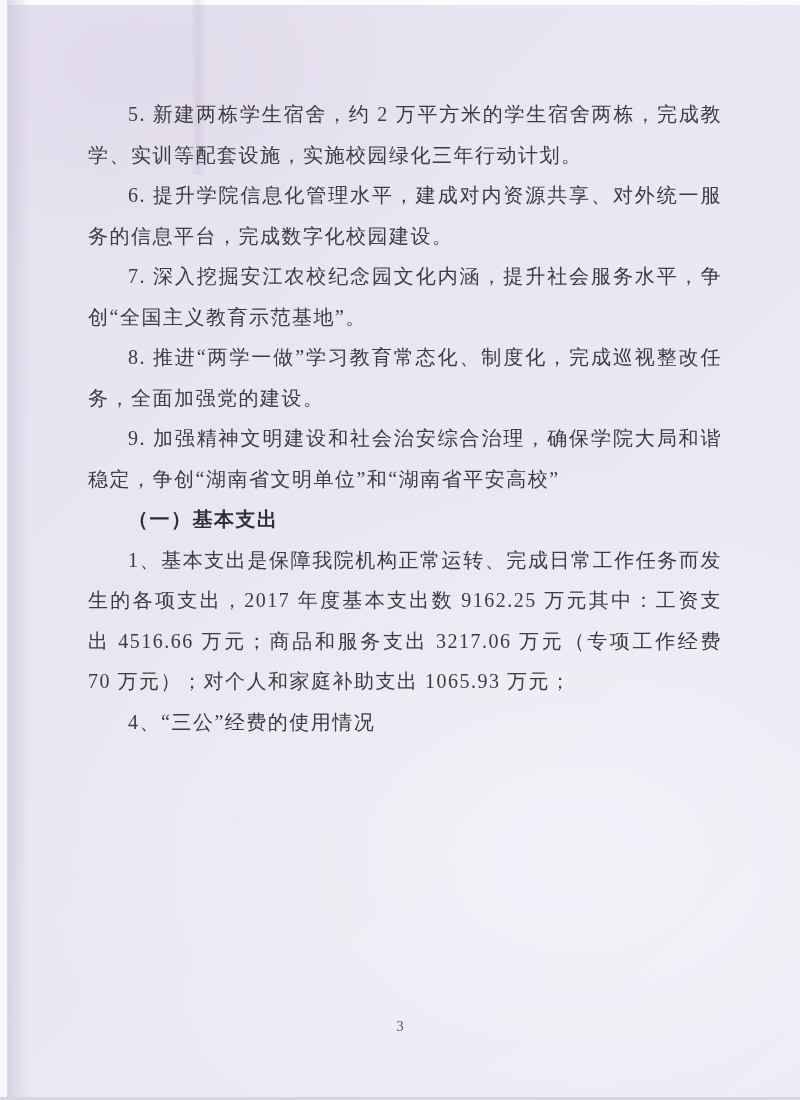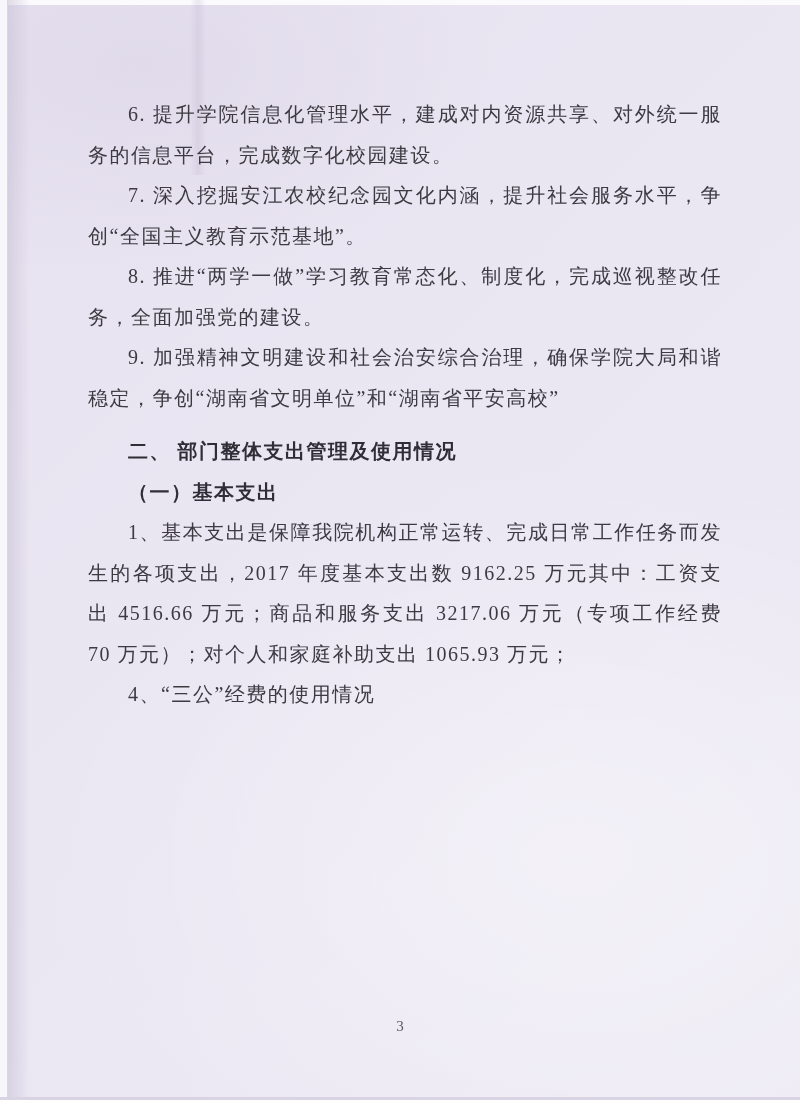--- a/index.html
+++ b/index.html
@@ -79,25 +79,25 @@
 
 <div class="page">
 
   <div class="edge-top"></div>
   <div class="edge-left-white"></div>
   <div class="edge-left-shadow"></div>
   <div class="crease-top"></div>
   <div class="edge-bottom"></div>
 
   <div class="content">
+    <p>5. 新建两栋学生宿舍，约 2 万平方米的学生宿舍两栋，完成教学、实训等配套设施，实施校园绿化三年行动计划。</p>
     <p>6. 提升学院信息化管理水平，建成对内资源共享、对外统一服务的信息平台，完成数字化校园建设。</p>
     <p>7. 深入挖掘安江农校纪念园文化内涵，提升社会服务水平，争创“全国主义教育示范基地”。</p>
     <p>8. 推进“两学一做”学习教育常态化、制度化，完成巡视整改任务，全面加强党的建设。</p>
     <p>9. 加强精神文明建设和社会治安综合治理，确保学院大局和谐稳定，争创“湖南省文明单位”和“湖南省平安高校”</p>
-    <p class="heading heading-major">二、 部门整体支出管理及使用情况</p>
     <p class="heading">（一）基本支出</p>
     <p>1、基本支出是保障我院机构正常运转、完成日常工作任务而发生的各项支出，2017 年度基本支出数 9162.25 万元其中：工资支出 4516.66 万元；商品和服务支出 3217.06 万元（专项工作经费 70 万元）；对个人和家庭补助支出 1065.93 万元；</p>
     <p>4、“三公”经费的使用情况</p>
   </div>
 
   <div class="page-number">3</div>
 
 </div>
 
 </body></html>

